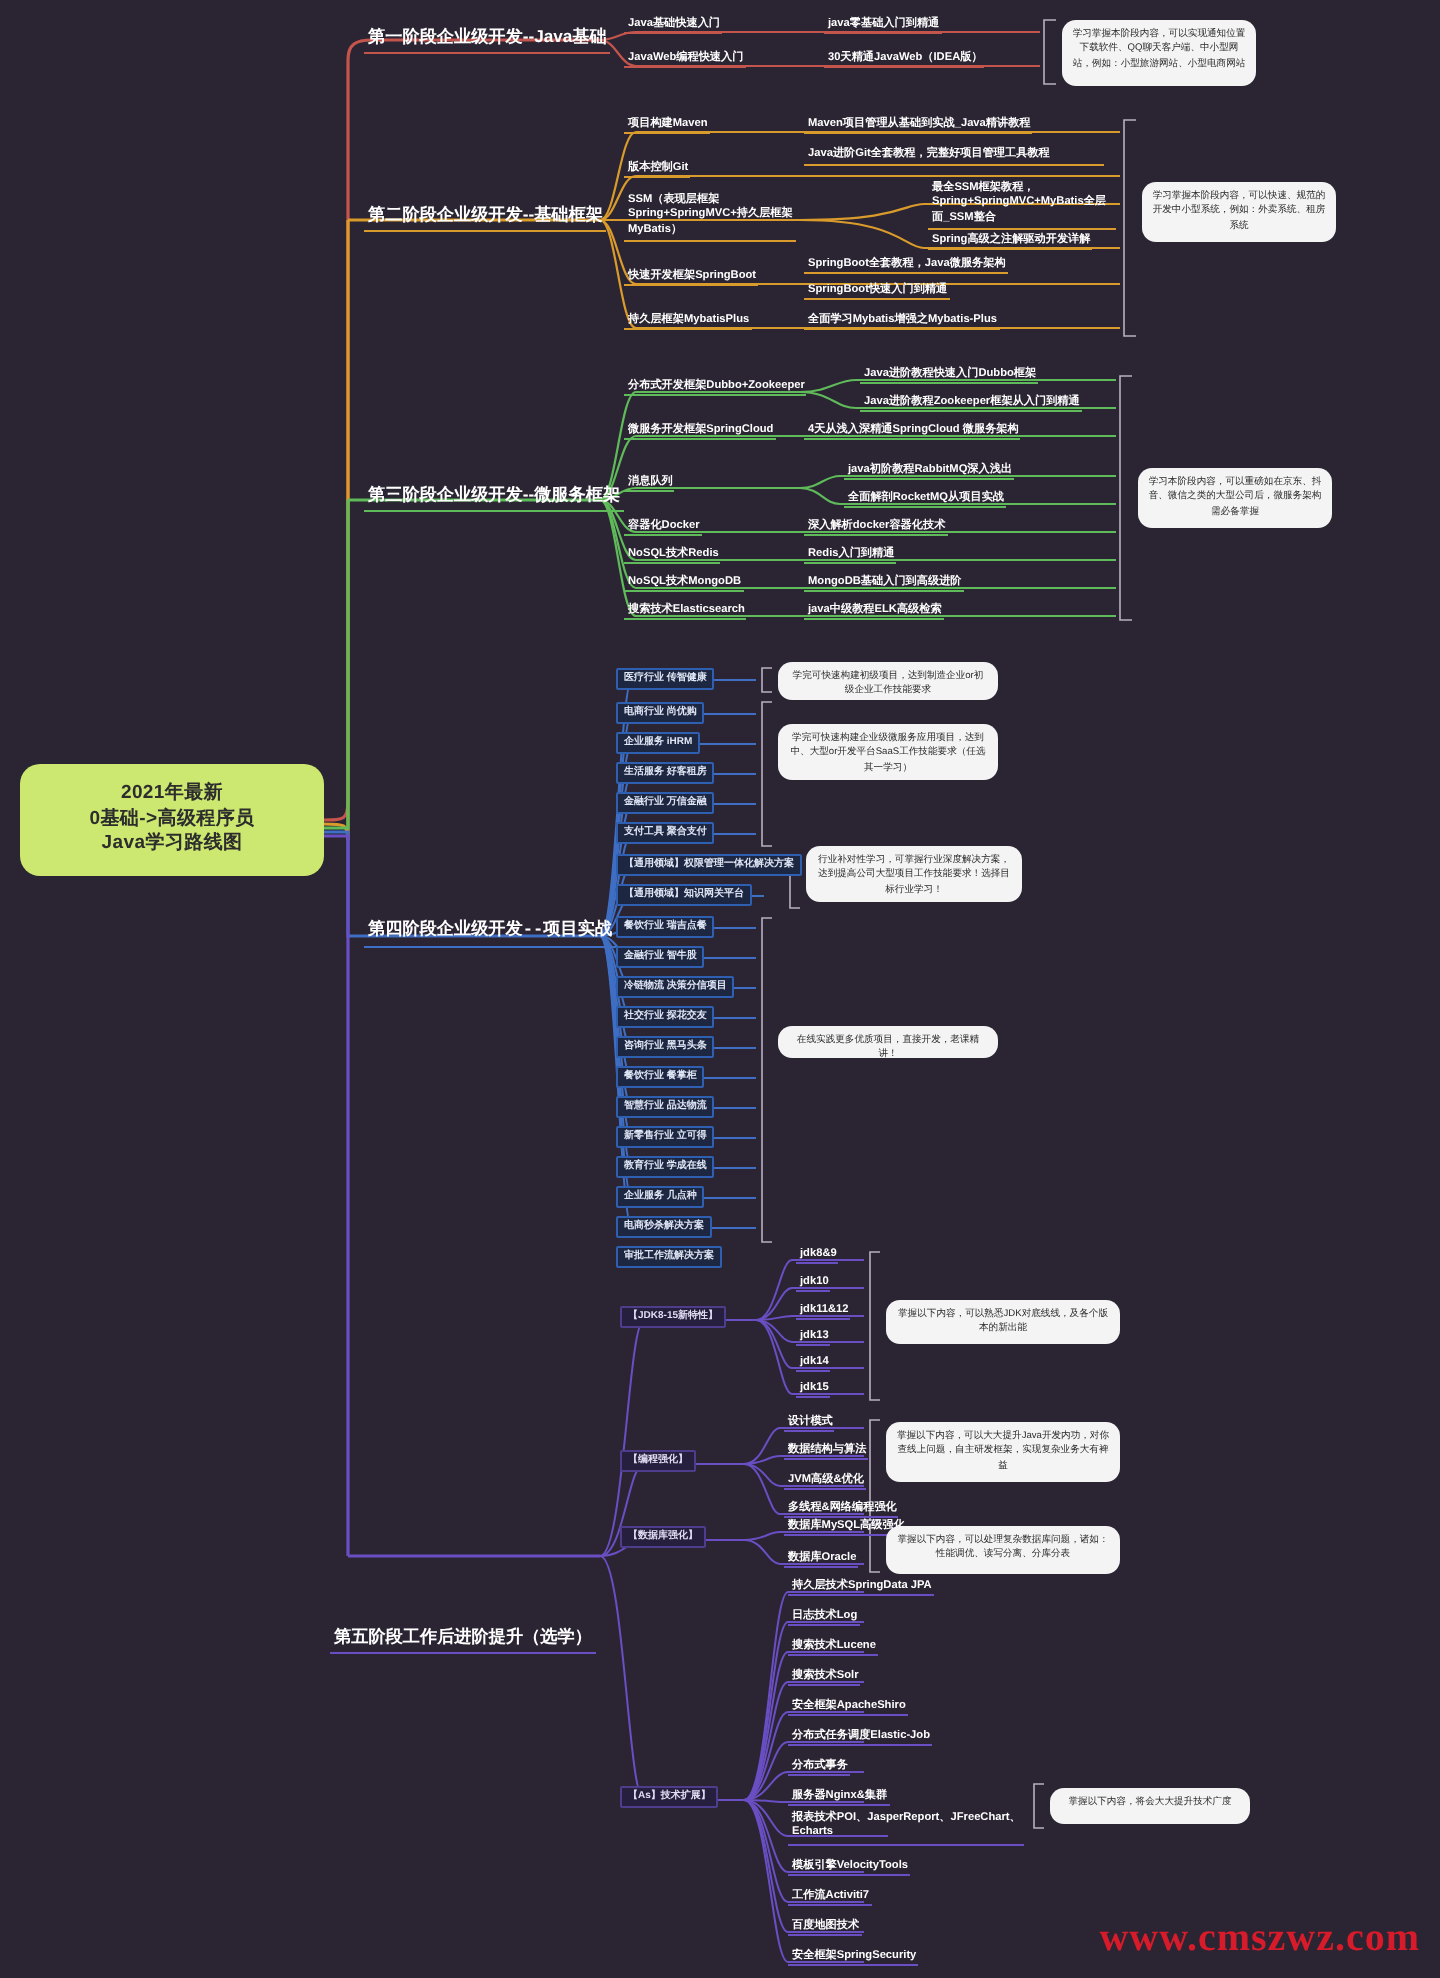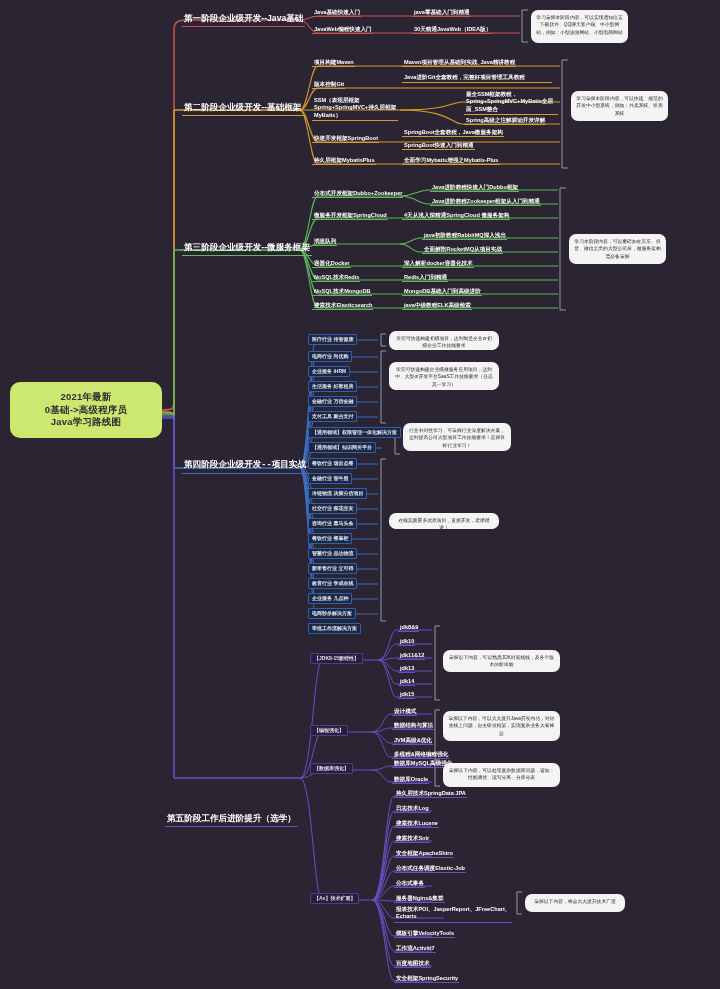--- a/index.html
+++ b/index.html
@@ -283,13 +283,14 @@
   <div class="node leaf" style="left:394px;top:865px;border-bottom:1px solid #6a4fc4;">分布式任务调度Elastic-Job</div>
   <div class="node leaf" style="left:394px;top:880px;border-bottom:1px solid #6a4fc4;">分布式事务</div>
   <div class="node leaf" style="left:394px;top:895px;border-bottom:1px solid #6a4fc4;">服务器Nginx&amp;集群</div>
   <div class="node leaf two" style="left:394px;top:906px;width:118px;border-bottom:1px solid #6a4fc4;">报表技术POI、JasperReport、JFreeChart、Echarts</div>
   <div class="node leaf" style="left:394px;top:930px;border-bottom:1px solid #6a4fc4;">模板引擎VelocityTools</div>
   <div class="node leaf" style="left:394px;top:945px;border-bottom:1px solid #6a4fc4;">工作流Activiti7</div>
   <div class="node leaf" style="left:394px;top:960px;border-bottom:1px solid #6a4fc4;">百度地图技术</div>
   <div class="node leaf" style="left:394px;top:975px;border-bottom:1px solid #6a4fc4;">安全框架SpringSecurity</div>
   <div class="callout" style="left:525px;top:894px;width:100px;height:18px;">掌握以下内容，将会大大提升技术广度</div>
 
+  <div class="wm">www.cmszwz.com</div>
 </div>
 
 </body></html>

